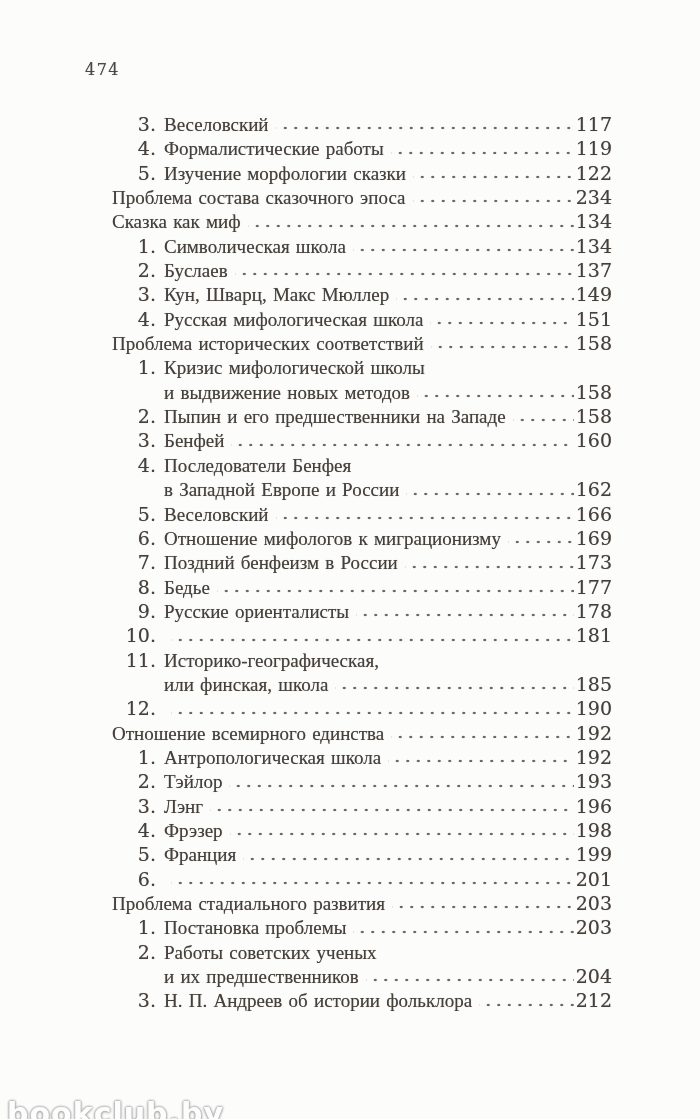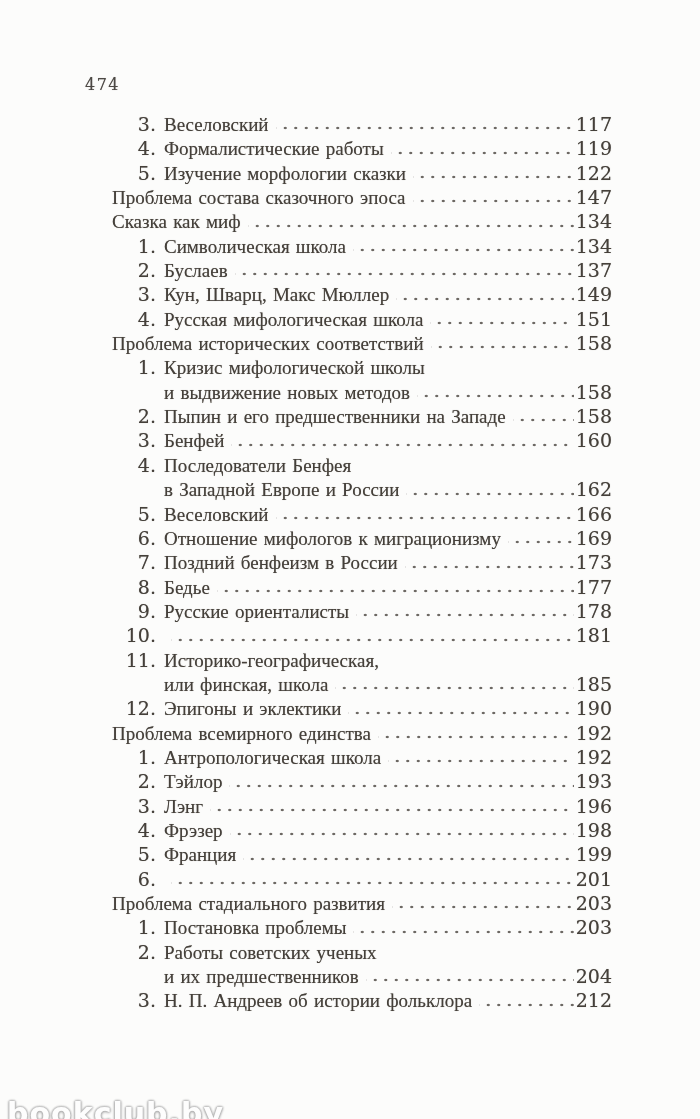--- a/index.html
+++ b/index.html
@@ -6,21 +6,21 @@
   body {
     width: 700px; height: 1119px;
     background: #fcfcfb;
     position: relative;
     overflow: hidden;
     font-family: "DejaVu Serif", "Liberation Serif", serif;
     color: #45403a;
   }
   .folio {
     position: absolute;
-    left: 85px; top: 75px;
+    left: 85px; top: 60px;
     font-size: 16px;
     letter-spacing: 1.5px;
     color: #4c4844;
     text-shadow: 0 0 0.7px rgba(70,64,58,0.5);
   }
   .toc {
     position: absolute;
     left: 112px; top: 112px;
     width: 500px;
     font-size: 19px;
@@ -91,21 +91,21 @@
     </div>
     <div class="row item">
       <span class="num">5.</span>
       <span class="txt">Изучение морфологии сказки</span>
       <span class="dots"></span>
       <span class="pg">122</span>
     </div>
     <div class="row chapter">
       <span class="txt">Проблема состава сказочного эпоса</span>
       <span class="dots"></span>
-      <span class="pg">147</span>
+      <span class="pg">234</span>
     </div>
     <div class="row chapter">
       <span class="txt">Сказка как миф</span>
       <span class="dots"></span>
       <span class="pg">134</span>
     </div>
     <div class="row item">
       <span class="num">1.</span>
       <span class="txt">Символическая школа</span>
       <span class="dots"></span>
@@ -203,26 +203,25 @@
       <span class="num">11.</span>
       <span class="txt">Историко-географическая,</span>
     </div>
     <div class="row cont">
       <span class="txt">или финская, школа</span>
       <span class="dots"></span>
       <span class="pg">185</span>
     </div>
     <div class="row item">
       <span class="num">12.</span>
-      <span class="txt">Эпигоны и эклектики</span>
       <span class="dots"></span>
       <span class="pg">190</span>
     </div>
     <div class="row chapter">
-      <span class="txt">Проблема всемирного единства</span>
+      <span class="txt">Отношение всемирного единства</span>
       <span class="dots"></span>
       <span class="pg">192</span>
     </div>
     <div class="row item">
       <span class="num">1.</span>
       <span class="txt">Антропологическая школа</span>
       <span class="dots"></span>
       <span class="pg">192</span>
     </div>
     <div class="row item">

